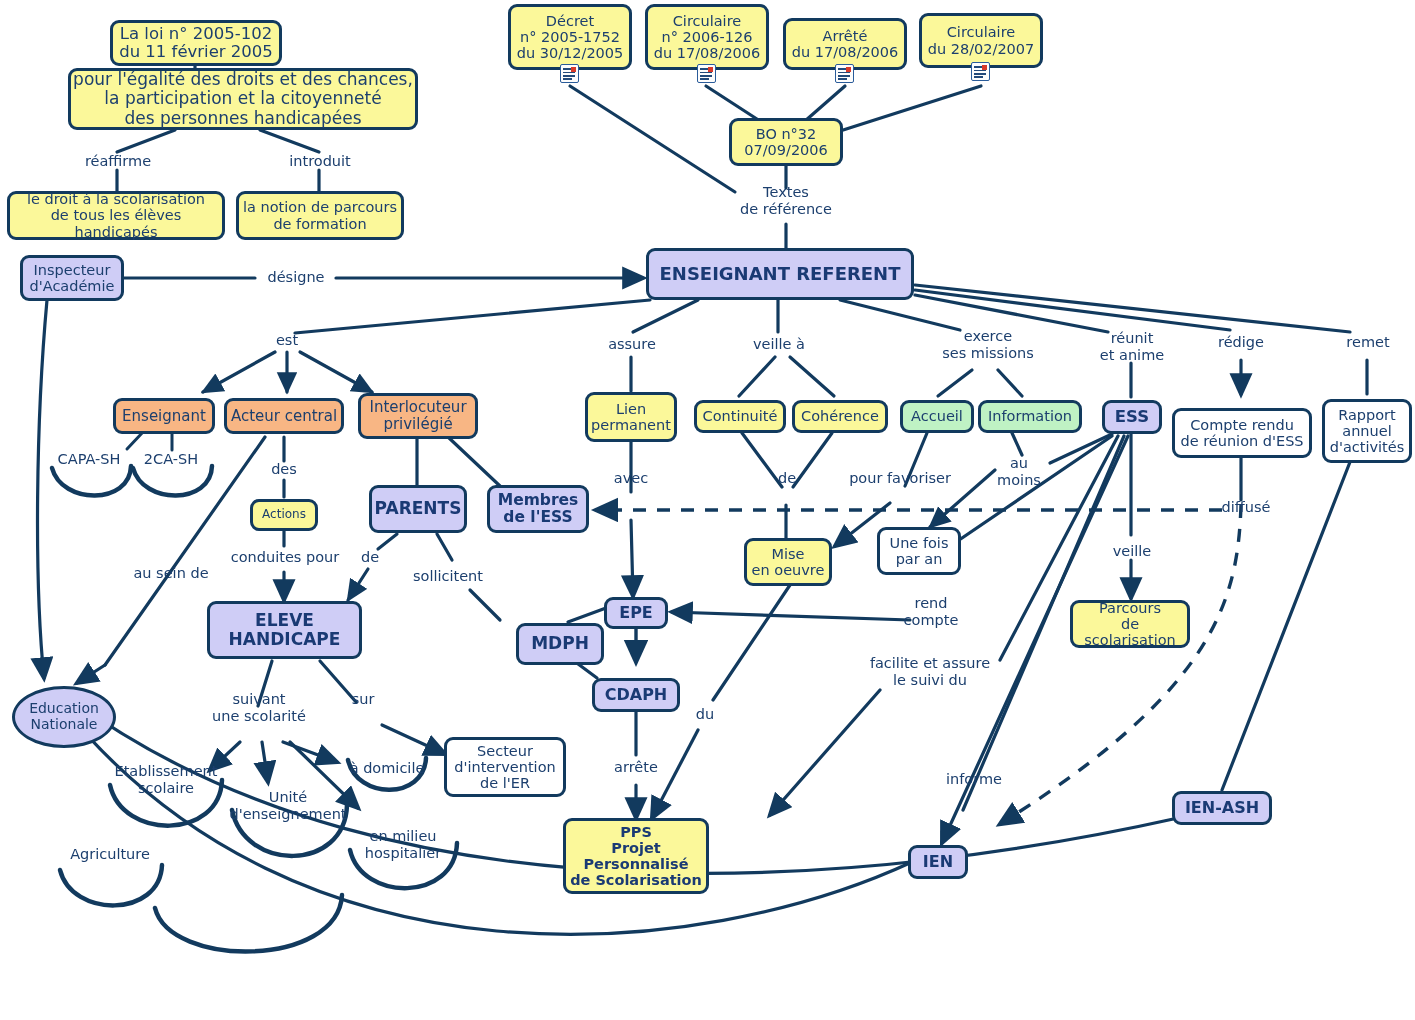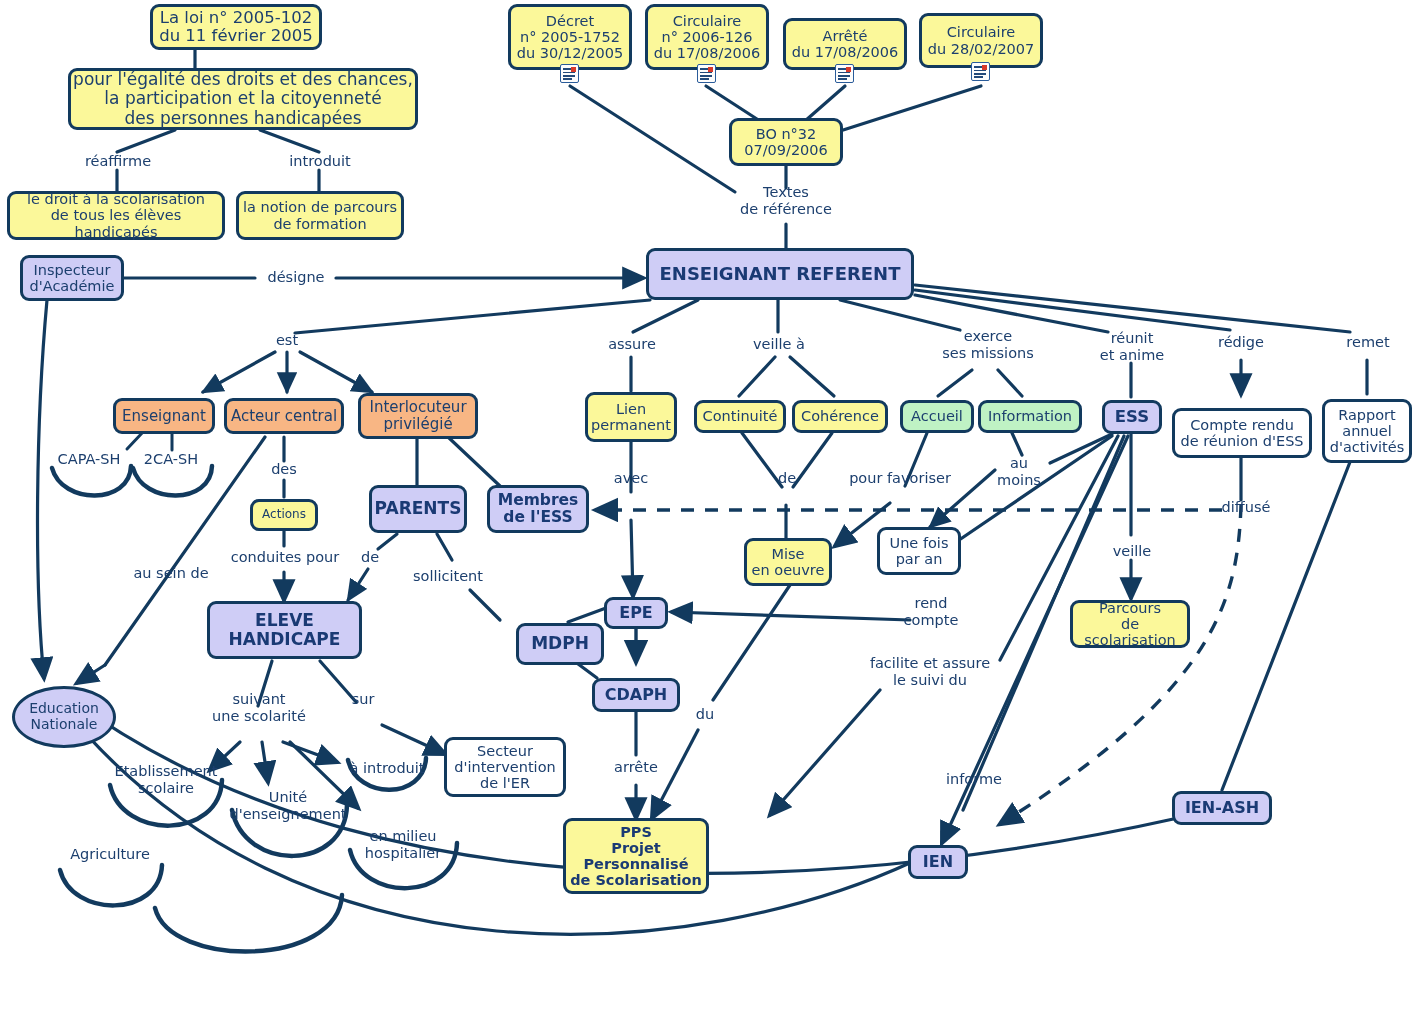--- a/index.html
+++ b/index.html
@@ -177,21 +177,21 @@
       <path d="M155,908 C170,968 338,968 342,895" stroke-width="4.5"></path>
     </g>
 
     <g stroke="#123a5e" fill="none" stroke-width="3.4" stroke-dasharray="13 11" stroke-linecap="butt">
       <path d="M1241,505 C1238,600 1215,690 1000,824" marker-end="url(#ahbig)"></path>
       <path d="M1222,510 L596,510" marker-end="url(#ahbig)"></path>
       <path d="M636,628 L636,662" marker-end="url(#ahbig)"></path>
     </g>
   </svg>
 
-  <div class="node yellow" style="left:110px;top:4px;width:172px;height:46px;font-size:16.5px;margin-left:40px;">
+  <div class="node yellow" style="left:110px;top:20px;width:172px;height:46px;font-size:16.5px;">
     <span>La loi n° 2005-102<br>du 11 février 2005</span>
   </div>
 
   <div class="node yellow" style="left:43px;top:68px;width:350px;height:62px;font-size:17px;margin-left:25px;">
     <span>pour l'égalité des droits et des chances,<br>la participation et la citoyenneté<br>des personnes handicapées</span>
   </div>
 
   <div class="node yellow" style="left:7px;top:191px;width:218px;height:49px;font-size:14.5px;">
     <span>le droit à la scolarisation<br>de tous les élèves handicapés</span>
   </div>
@@ -357,21 +357,21 @@
   </div>
 
   <div class="node lav bold" style="left:1172px;top:791px;width:100px;height:34px;font-size:16px;">
     <span>IEN-ASH</span>
   </div>
 
   <div class="lbl" style="left:46px;top:451px;width:86px;font-size:14.5px;">CAPA-SH</div>
   <div class="lbl" style="left:130px;top:451px;width:82px;font-size:14.5px;">2CA-SH</div>
   <div class="lbl" style="left:103px;top:763px;width:126px;font-size:14.5px;">Etablissement<br>scolaire</div>
   <div class="lbl" style="left:227px;top:789px;width:122px;font-size:14.5px;">Unité<br>d'enseignement</div>
-  <div class="lbl" style="left:345px;top:760px;width:84px;font-size:14.5px;">à introduit</div>
+  <div class="lbl" style="left:345px;top:760px;width:84px;font-size:14.5px;">à domicile</div>
   <div class="lbl" style="left:350px;top:828px;width:106px;font-size:14.5px;">en milieu<br>hospitalier</div>
   <div class="lbl" style="left:58px;top:846px;width:104px;font-size:14.5px;">Agriculture</div>
 
   <div class="lbl" style="left:72px;top:153px;width:92px;font-size:14.5px;">réaffirme</div>
   <div class="lbl" style="left:275px;top:153px;width:90px;font-size:14.5px;">introduit</div>
   <div class="lbl" style="left:723px;top:184px;width:126px;font-size:14.5px;">Textes<br>de référence</div>
   <div class="lbl" style="left:255px;top:269px;width:82px;font-size:14.5px;">désigne</div>
   <div class="lbl" style="left:267px;top:332px;width:40px;font-size:14.5px;">est</div>
   <div class="lbl" style="left:264px;top:461px;width:40px;font-size:14.5px;">des</div>
   <div class="lbl" style="left:226px;top:549px;width:118px;font-size:14.5px;">conduites pour</div>

